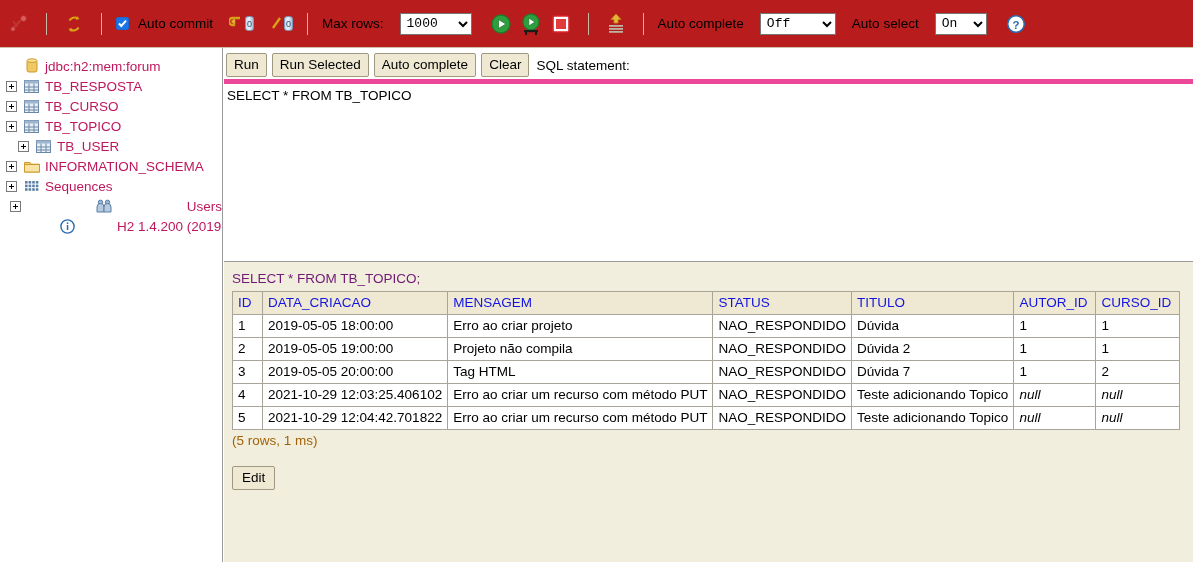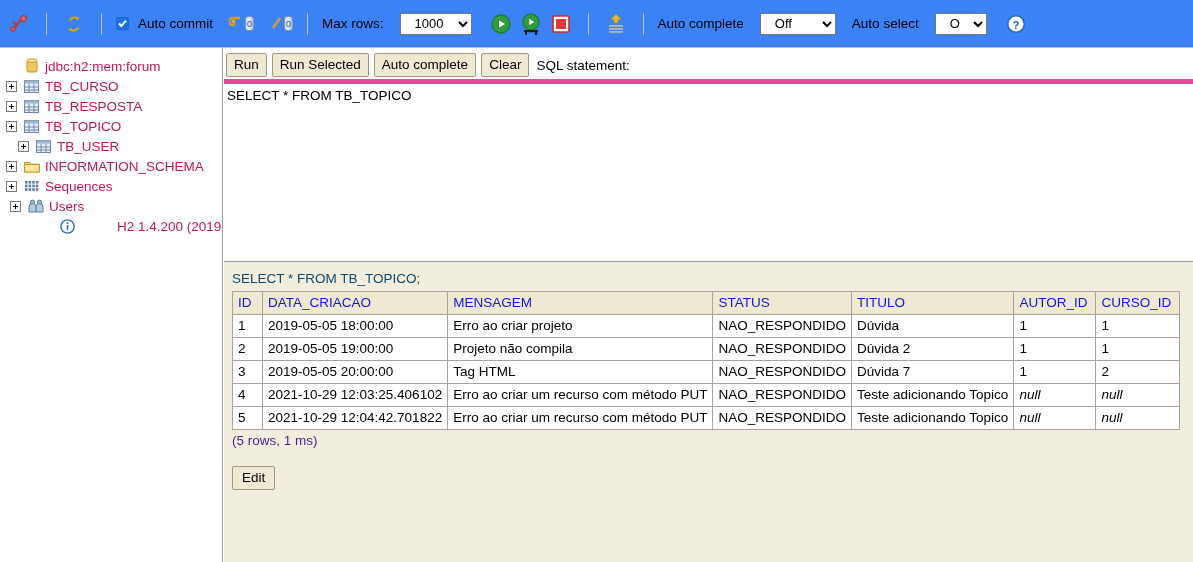--- a/index.html
+++ b/index.html
@@ -11,21 +11,21 @@
     font-size: 13px;
     color: #000000;
     overflow: hidden;
   }
   #app { position: relative; width: 1193px; height: 562px; }
 
   
   #toolbar {
     position: absolute; left: 0; top: 0;
     width: 1193px; height: 48px;
-    background: #3b82f6;
+    background: #b91c1c;
     border-bottom: 1px solid #c9c2a8;
     display: flex; align-items: center;
     padding: 0 6px;
     gap: 4px;
   }
   .tb-sep {
     width: 1px; height: 22px;
     background: #c4bda4;
     margin: 0 10px;
     flex: none;
@@ -59,27 +59,27 @@
     width: 9px; height: 15px;
     background: linear-gradient(to right,#c9d8ee,#eaf1fa 45%,#a8bcd8);
     border: 1px solid #7e97b8;
     border-radius: 4px / 3px;
     position: relative;
     display: inline-flex; align-items: center; justify-content: center;
     font-size: 9px; color: #34506e;
   }
 
   select.tb-select {
-    font-family: Liberation Sans, sans-serif;
+    font-family: Liberation Mono, monospace;
     font-size: 13px;
     height: 22px;
     border: 1px solid #767676;
     background: #ffffff;
     color: #000;
-    padding: 1px 10px;
+    padding: 1px 2px;
   }
   #maxrows-select { width: 72px; }
   #autocomplete-select { width: 76px; }
   #autoselect-select { width: 52px; }
 
   
   #sidebar {
     position: absolute; left: 0; top: 48px;
     width: 223px; height: 514px;
     background: #ffffff;
@@ -159,21 +159,21 @@
   
   #results {
     position: absolute; left: 0; top: 213px;
     width: 969px; height: 301px;
     background: #f2eedd;
     border-top: 1px solid #9a9a9a;
     padding: 9px 0 0 8px;
     overflow: hidden;
   }
   #result-query {
-    font-size: 13.5px; color: #0c4a6e;
+    font-size: 13.5px; color: #701a75;
     margin-bottom: 5px;
     white-space: pre;
   }
   table.rs {
     border-collapse: collapse;
     background: #5eead4;
     font-size: 13.5px;
     table-layout: fixed;
   }
   table.rs th, table.rs td {
@@ -185,21 +185,21 @@
     white-space: nowrap;
     overflow: hidden;
   }
   table.rs th {
     background: #efe9d4;
     color: #1414e0;
     cursor: pointer;
   }
   table.rs td { background: #ffffff; color: #000; }
   td.nullval { font-style: italic; color: #000; }
-  #row-status { font-size: 13.5px; color: #4c1d95; margin-top: 3px; }
+  #row-status { font-size: 13.5px; color: #a16207; margin-top: 3px; }
   #edit-btn {
     margin-top: 18px;
     font-family: "Liberation Sans", sans-serif;
     font-size: 13.5px;
     background: #efe9d4;
     border: 1px solid #9f9980;
     border-radius: 2px;
     padding: 3px 9px 4px 9px;
     cursor: pointer;
   }
@@ -346,35 +346,35 @@
         <span class="tree-ico">
           <svg width="15" height="13" viewBox="0 0 15 13">
             <rect x="0.5" y="0.5" width="14" height="12" fill="#e9eff7" stroke="#6b87a8" stroke-width="1"></rect>
             <rect x="0.5" y="0.5" width="14" height="3" fill="#9db5d0"></rect>
             <line x1="5" y1="3.5" x2="5" y2="12.5" stroke="#6b87a8"></line>
             <line x1="10" y1="3.5" x2="10" y2="12.5" stroke="#6b87a8"></line>
             <line x1="0.5" y1="7" x2="14.5" y2="7" stroke="#6b87a8"></line>
             <line x1="0.5" y1="10" x2="14.5" y2="10" stroke="#6b87a8"></line>
           </svg>
         </span>
-        <span class="tree-lbl">TB_CURSO</span>
+        <span class="tree-lbl">TB_RESPOSTA</span>
       </div>
       <div class="tree-row" style="padding-left: 0px;">
         <span class="tree-exp"></span>
         <span class="tree-ico">
           <svg width="15" height="13" viewBox="0 0 15 13">
             <rect x="0.5" y="0.5" width="14" height="12" fill="#e9eff7" stroke="#6b87a8" stroke-width="1"></rect>
             <rect x="0.5" y="0.5" width="14" height="3" fill="#9db5d0"></rect>
             <line x1="5" y1="3.5" x2="5" y2="12.5" stroke="#6b87a8"></line>
             <line x1="10" y1="3.5" x2="10" y2="12.5" stroke="#6b87a8"></line>
             <line x1="0.5" y1="7" x2="14.5" y2="7" stroke="#6b87a8"></line>
             <line x1="0.5" y1="10" x2="14.5" y2="10" stroke="#6b87a8"></line>
           </svg>
         </span>
-        <span class="tree-lbl">TB_RESPOSTA</span>
+        <span class="tree-lbl">TB_CURSO</span>
       </div>
       <div class="tree-row" style="padding-left: 0px;">
         <span class="tree-exp"></span>
         <span class="tree-ico">
           <svg width="15" height="13" viewBox="0 0 15 13">
             <rect x="0.5" y="0.5" width="14" height="12" fill="#e9eff7" stroke="#6b87a8" stroke-width="1"></rect>
             <rect x="0.5" y="0.5" width="14" height="3" fill="#9db5d0"></rect>
             <line x1="5" y1="3.5" x2="5" y2="12.5" stroke="#6b87a8"></line>
             <line x1="10" y1="3.5" x2="10" y2="12.5" stroke="#6b87a8"></line>
             <line x1="0.5" y1="7" x2="14.5" y2="7" stroke="#6b87a8"></line>
@@ -422,21 +422,21 @@
               <rect x="10.8" y="4.6" width="2.6" height="2.6"></rect>
               <rect x="0" y="8.2" width="2.6" height="2.6"></rect>
               <rect x="3.6" y="8.2" width="2.6" height="2.6"></rect>
               <rect x="7.2" y="8.2" width="2.6" height="2.6"></rect>
               <rect x="10.8" y="8.2" width="2.6" height="2.6"></rect>
             </g>
           </svg>
         </span>
         <span class="tree-lbl">Sequences</span>
       </div>
-      <div class="tree-row" style="padding-left: 4px;">
+      <div class="tree-row" style="padding-left: 4px; justify-content: space-between;">
         <span class="tree-exp"></span>
         <span class="tree-ico">
           <svg width="16" height="14" viewBox="0 0 16 14">
             <circle cx="4.5" cy="3.3" r="2.2" fill="#9db5d0" stroke="#5d7fa6"></circle>
             <path d="M1 13 L1 8 a3.5 3.5 0 0 1 7 0 L8 13 Z" fill="#b8cade" stroke="#5d7fa6"></path>
             <circle cx="11.5" cy="3.3" r="2.2" fill="#9db5d0" stroke="#5d7fa6"></circle>
             <path d="M8 13 L8 8 a3.5 3.5 0 0 1 7 0 L15 13 Z" fill="#b8cade" stroke="#5d7fa6"></path>
           </svg>
         </span>
         <span class="tree-lbl">Users</span>

